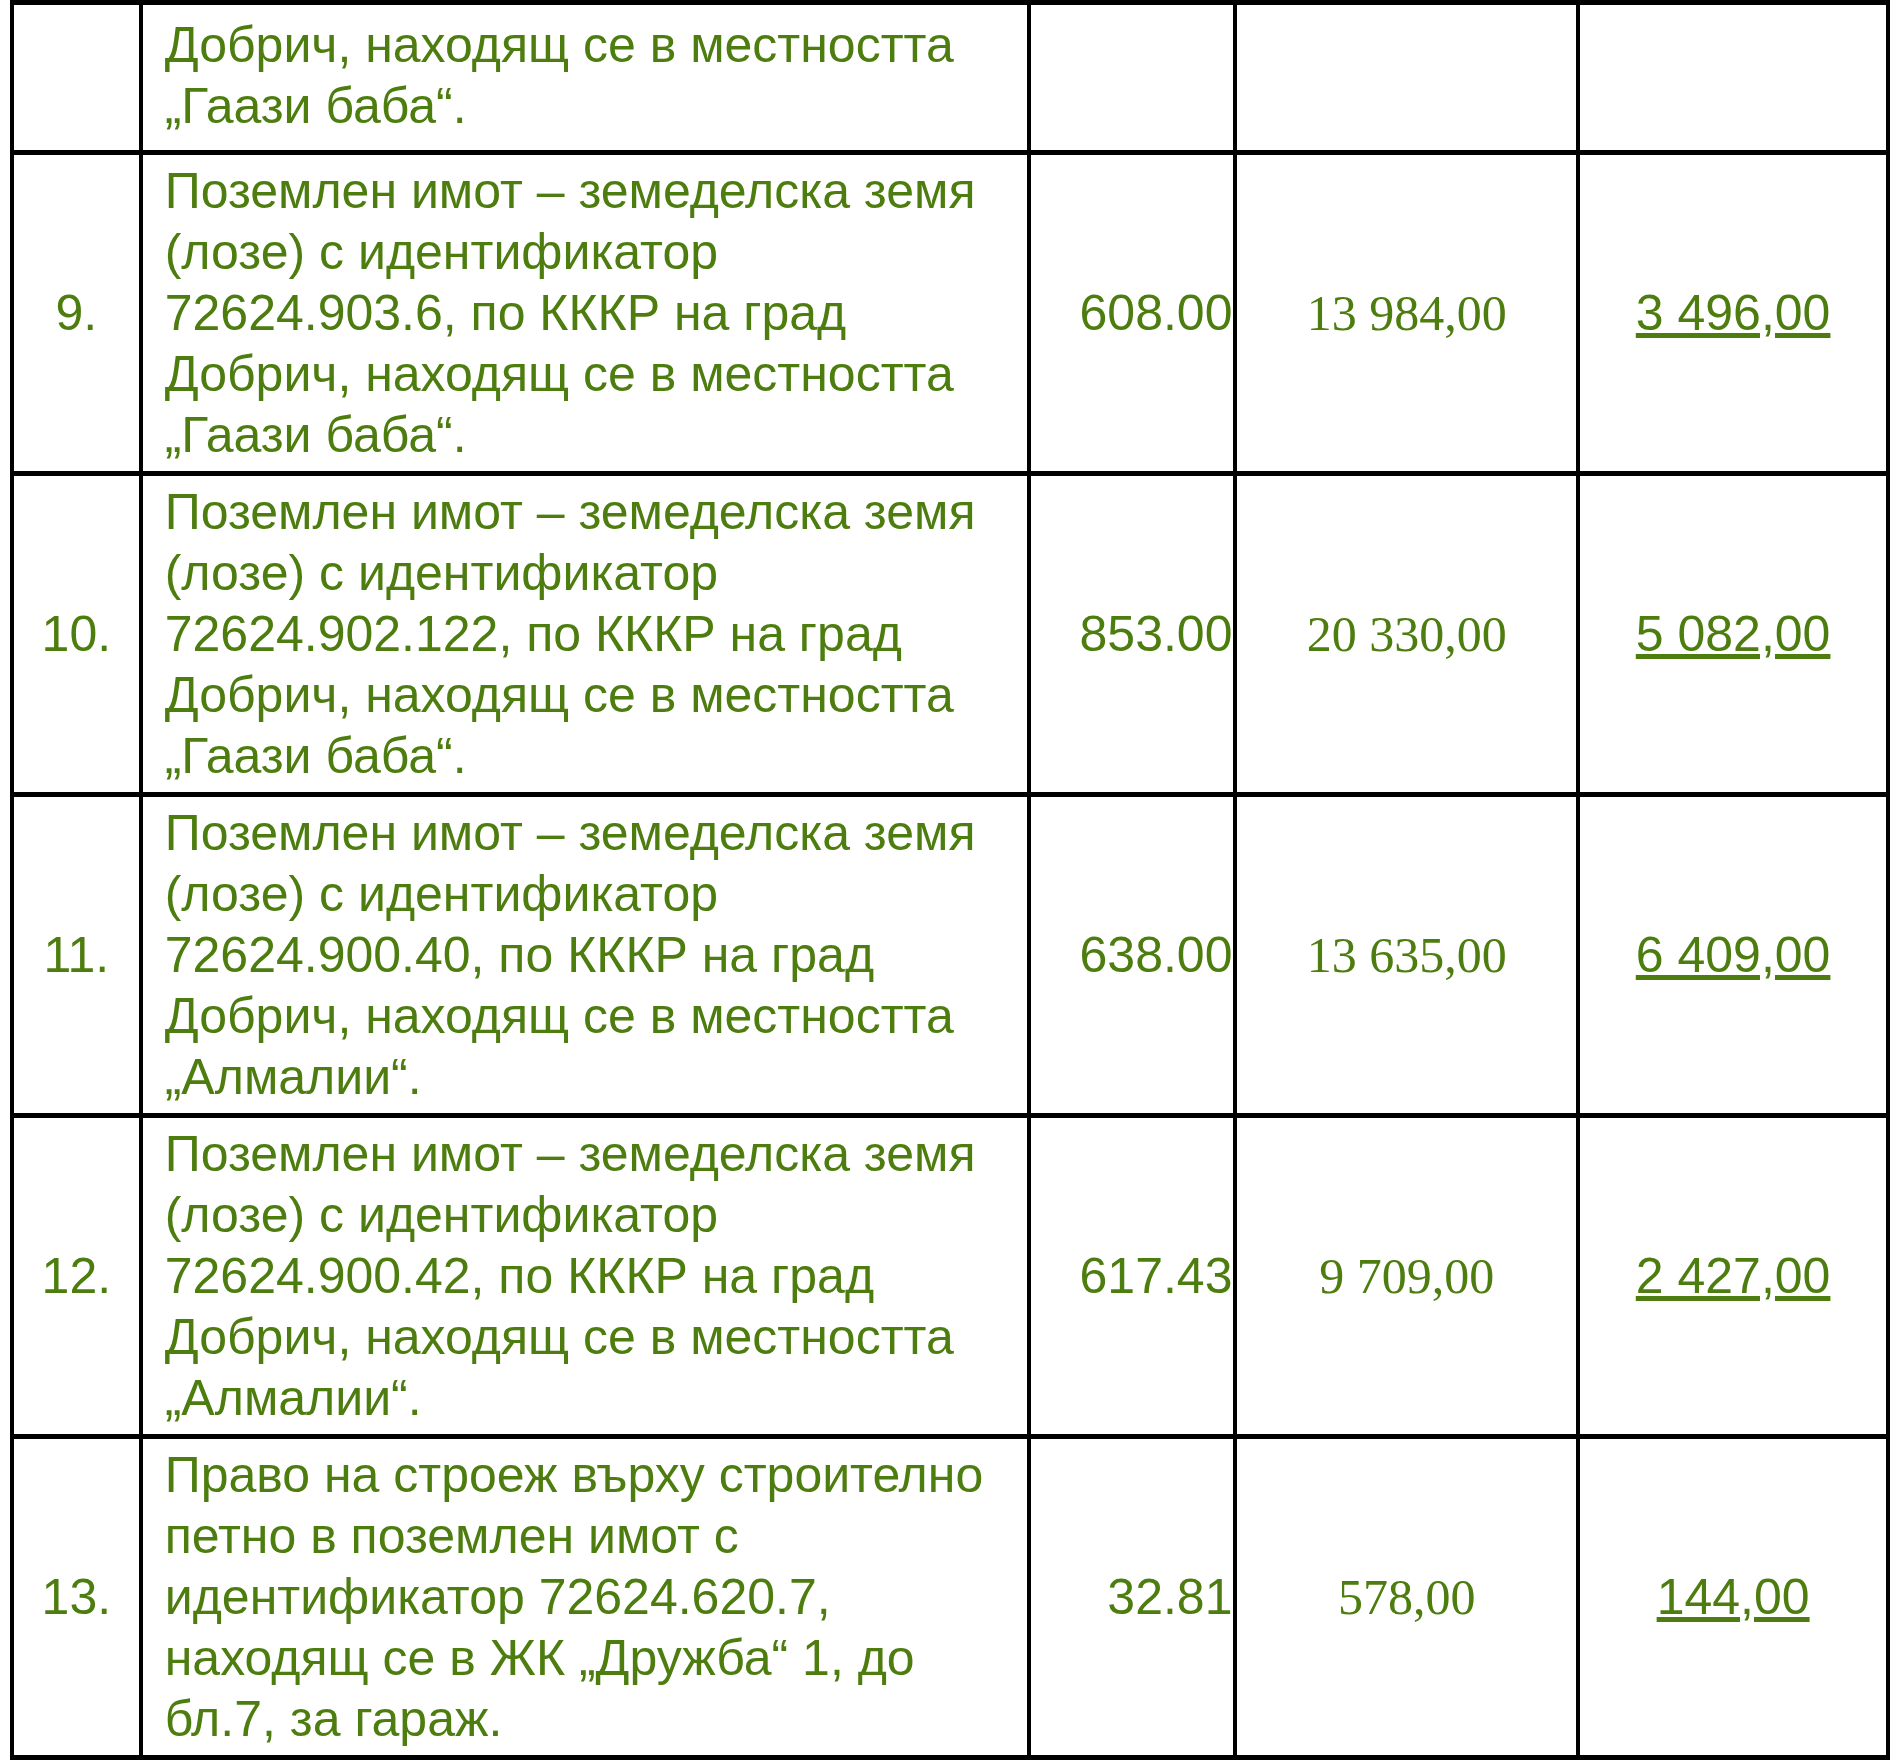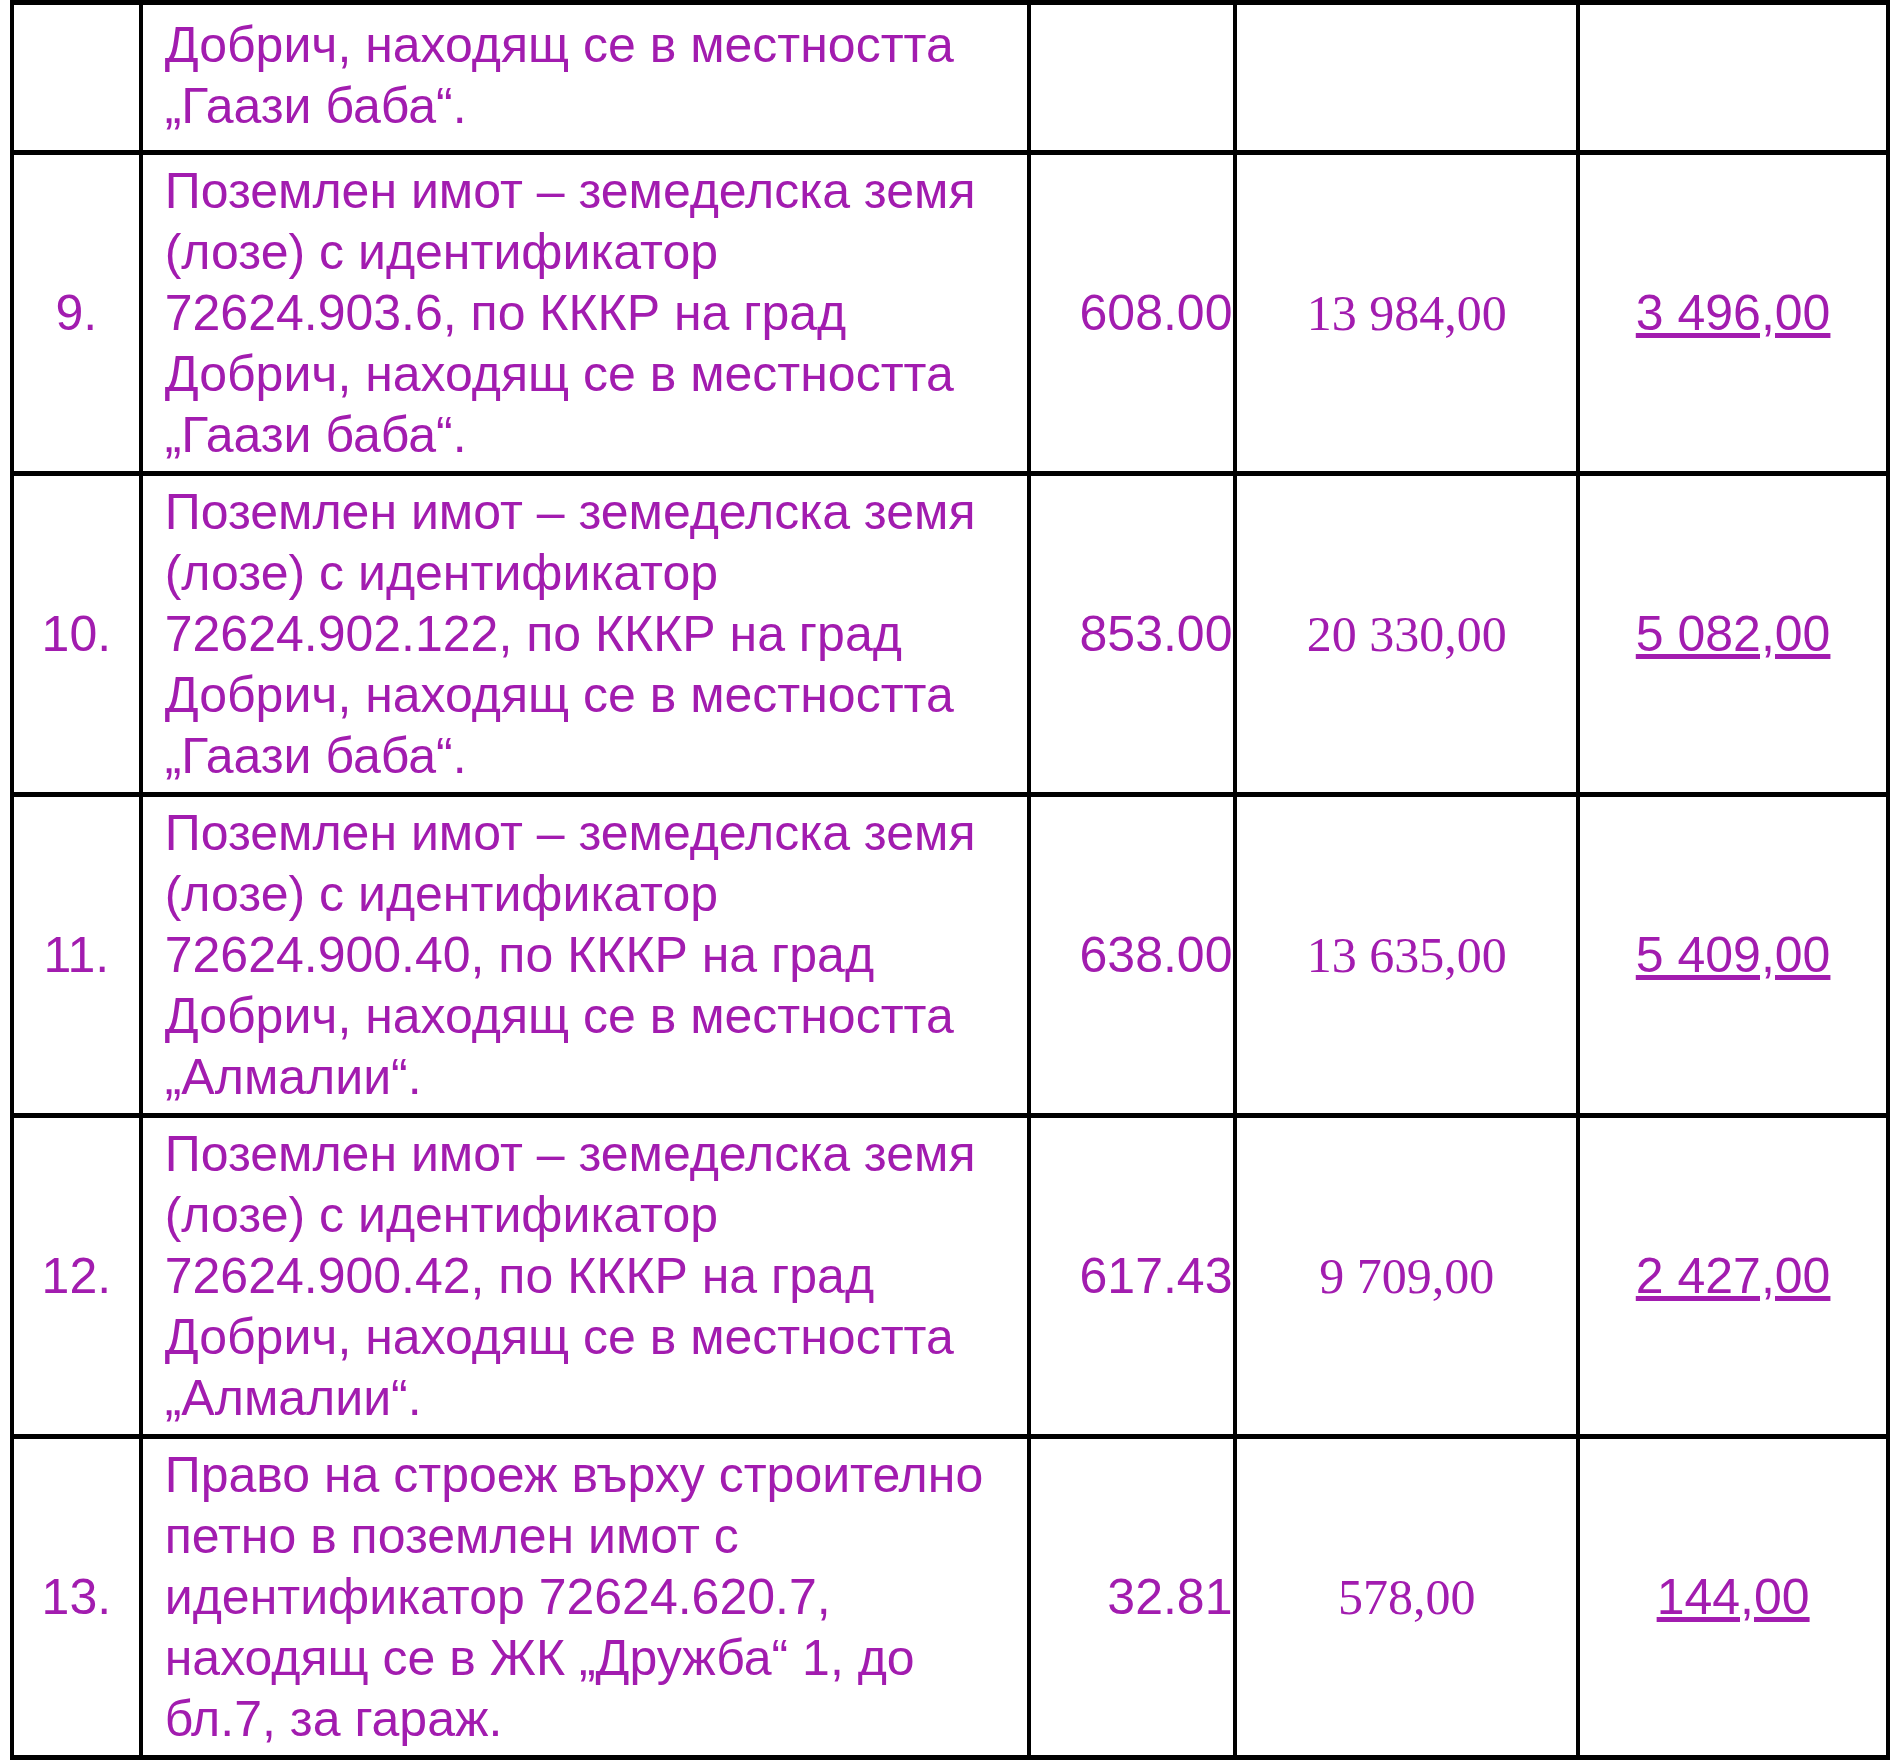--- a/index.html
+++ b/index.html
@@ -22,21 +22,21 @@
     border-collapse: collapse;
     table-layout: fixed;
   }
   .doc-table td {
     border-left: 4px solid #000000;
     border-right: 4px solid #000000;
     border-top: 5px solid #000000;
     border-bottom: 5px solid #000000;
     font-size: 50px;
     line-height: 61px;
-    color: #a21caf;
+    color: #4d7c0f;
     overflow: hidden;
   }
   .c-num {
     width: 126px;
     text-align: center;
     vertical-align: middle;
   }
   .c-desc {
     width: 885px;
     text-align: left;
@@ -110,21 +110,21 @@
     </tr>
     <tr class="row-std">
       <td class="c-num">11.</td>
       <td class="c-desc">Поземлен имот – земеделска земя
 (лозе) с идентификатор
 72624.900.40, по КККР на град
 Добрич, находящ се в местността
 „Алмалии“.</td>
       <td class="c-area">638.00</td>
       <td class="c-val">13 635,00</td>
-      <td class="c-dep">5 409,00</td>
+      <td class="c-dep">6 409,00</td>
     </tr>
     <tr class="row-std">
       <td class="c-num">12.</td>
       <td class="c-desc">Поземлен имот – земеделска земя
 (лозе) с идентификатор
 72624.900.42, по КККР на град
 Добрич, находящ се в местността
 „Алмалии“.</td>
       <td class="c-area">617.43</td>
       <td class="c-val">9 709,00</td>

